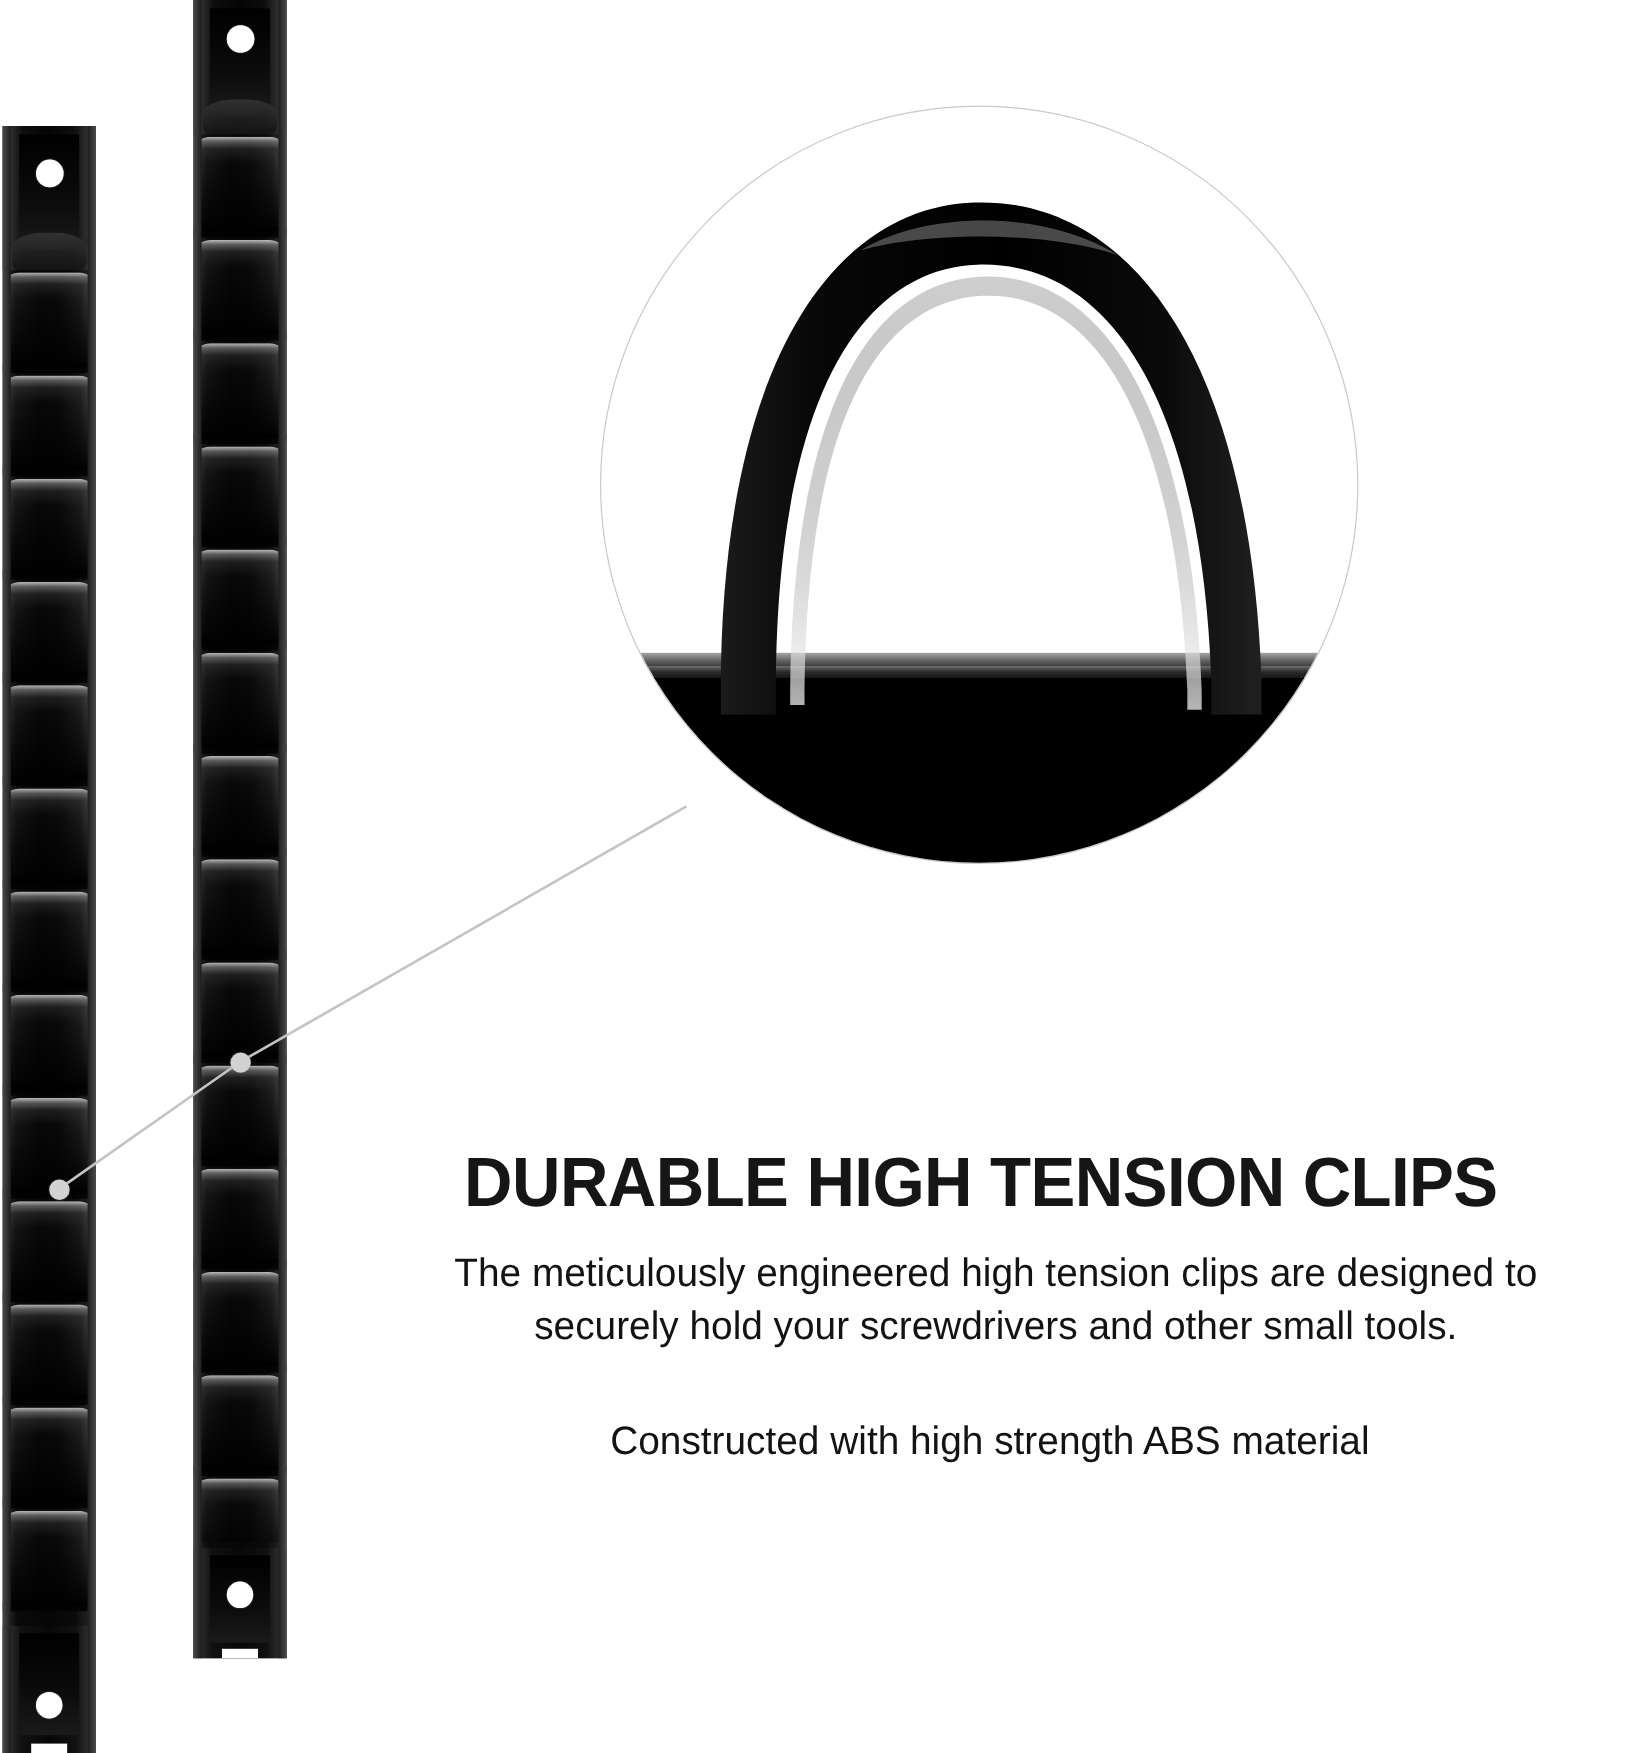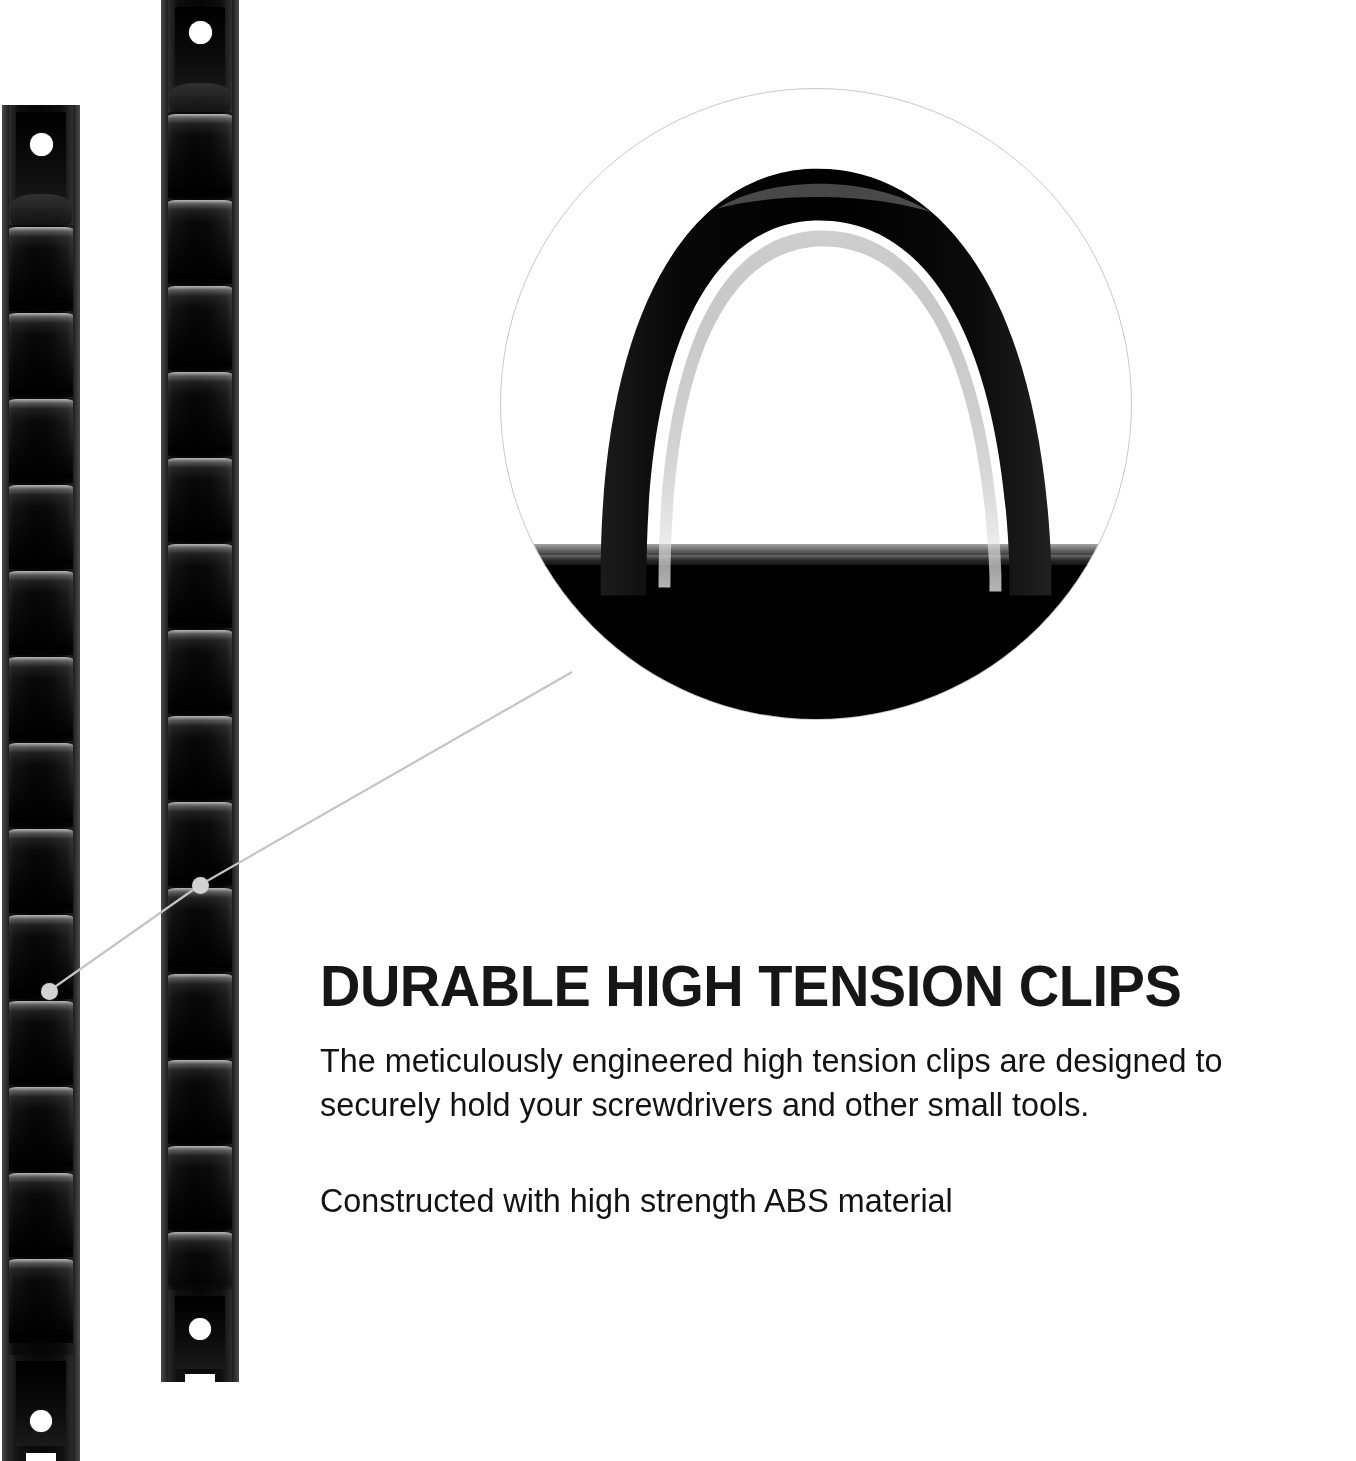--- a/index.html
+++ b/index.html
@@ -206,23 +206,24 @@
     width: 17px;
     height: 17px;
     border-radius: 50%;
     background: #d2d2d2;
     box-shadow: 0 0 2px rgba(120,120,120,0.55);
   }
 
   
   #text-block {
     position: absolute;
-    left: 320px;
+    left: 330px;
     top: 955px;
     width: 1010px;
+    text-align: center;
   }
   #headline {
     font-size: 58px;
     line-height: 62px;
     font-weight: bold;
     letter-spacing: -0.5px;
     color: #161616;
     white-space: nowrap;
     transform: scaleX(0.965);
     transform-origin: left top;

